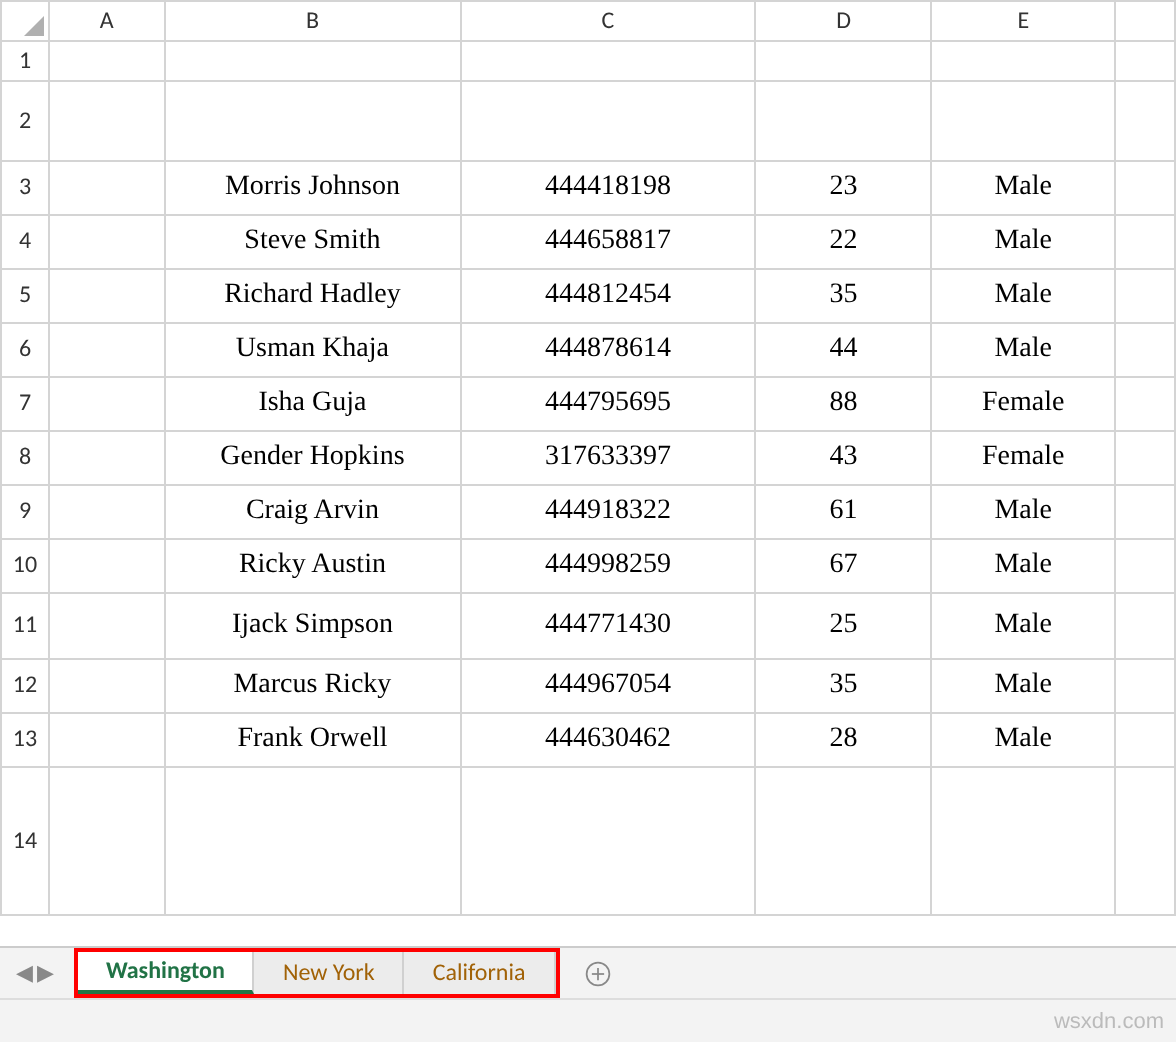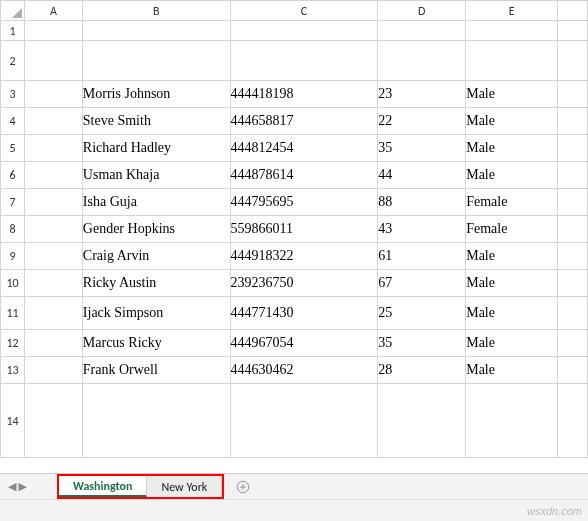--- a/index.html
+++ b/index.html
@@ -75,20 +75,21 @@
     font-size: 15px;
     text-align: center;
     height: 40px;
     border: 1px solid #000;
     vertical-align: middle;
   }
   .tbl-cell {
     font-family: 'Times New Roman', serif;
     font-size: 14px;
     color: #000;
+    text-align: center;
     height: 27px;
     border: 1px solid #000;
     vertical-align: middle;
   }
   .row14 { height: 74px; }
   
   .tabbar {
     position: absolute;
     left: 0;
     bottom: 22px;
@@ -104,28 +105,28 @@
     align-items: center;
     padding: 0 8px;
     gap: 2px;
     color: #888;
   }
   .tabnav span { font-size: 11px; }
   .tabhighlight {
     border: 2px solid #ff0000;
     display: flex;
     align-items: stretch;
-    margin-left: 22px;
+    margin-left: 2px;
   }
   .tab {
     padding: 4px 14px;
     background: #ececec;
     border-right: 1px solid #d0d0d0;
     font-size: 12px;
-    color: #0f172a;
+    color: #a16207;
     display: flex;
     align-items: center;
     cursor: pointer;
   }
   .tab.active {
     background: #fff;
     color: #217346;
     font-weight: bold;
     border-bottom: 2px solid #217346;
   }
@@ -138,21 +139,20 @@
     cursor: pointer;
   }
   .addsheet svg { width: 14px; height: 14px; }
   .watermark {
     position: absolute;
     right: 6px;
     bottom: 4px;
     font-size: 11px;
     color: #bbb;
     font-family: Arial, sans-serif;
-    font-style: italic;
   }
   .statusbar {
     position: absolute;
     left: 0; bottom: 0;
     width: 100%; height: 22px;
     background: #f3f3f3;
     border-top: 1px solid #ddd;
   }
 </style>
 </head>
@@ -239,39 +239,39 @@
           <td class="tbl-cell">Isha Guja</td>
           <td class="tbl-cell">444795695</td>
           <td class="tbl-cell">88</td>
           <td class="tbl-cell">Female</td>
           <td class="datacell"></td>
         </tr>
   <tr style="height:27px">
           <th class="rowhdr" style="height:27px">8</th>
           <td class="datacell"></td>
           <td class="tbl-cell">Gender Hopkins</td>
-          <td class="tbl-cell">559866011</td>
+          <td class="tbl-cell">317633397</td>
           <td class="tbl-cell">43</td>
           <td class="tbl-cell">Female</td>
           <td class="datacell"></td>
         </tr>
   <tr style="height:27px">
           <th class="rowhdr" style="height:27px">9</th>
           <td class="datacell"></td>
           <td class="tbl-cell">Craig Arvin</td>
           <td class="tbl-cell">444918322</td>
           <td class="tbl-cell">61</td>
           <td class="tbl-cell">Male</td>
           <td class="datacell"></td>
         </tr>
   <tr style="height:27px">
           <th class="rowhdr" style="height:27px">10</th>
           <td class="datacell"></td>
           <td class="tbl-cell">Ricky Austin</td>
-          <td class="tbl-cell">239236750</td>
+          <td class="tbl-cell">444998259</td>
           <td class="tbl-cell">67</td>
           <td class="tbl-cell">Male</td>
           <td class="datacell"></td>
         </tr>
   <tr style="height:27px">
           <th class="rowhdr" style="height:33px">11</th>
           <td class="datacell"></td>
           <td class="tbl-cell">Ijack Simpson</td>
           <td class="tbl-cell">444771430</td>
           <td class="tbl-cell">25</td>
@@ -310,20 +310,21 @@
 </div>
 
 <div class="tabbar">
   <div class="tabnav">
     <span>◀</span>
     <span>▶</span>
   </div>
   <div class="tabhighlight">
     <div class="tab active">Washington</div>
     <div class="tab">New York</div>
+    <div class="tab">California</div>
   </div>
   <div class="addsheet">
     <svg viewBox="0 0 16 16">
         <circle cx="8" cy="8" r="6.5" fill="none" stroke="#888" stroke-width="1"></circle>
         <line x1="8" y1="4.5" x2="8" y2="11.5" stroke="#888" stroke-width="1"></line>
         <line x1="4.5" y1="8" x2="11.5" y2="8" stroke="#888" stroke-width="1"></line>
       </svg>
   </div>
 </div>
 

